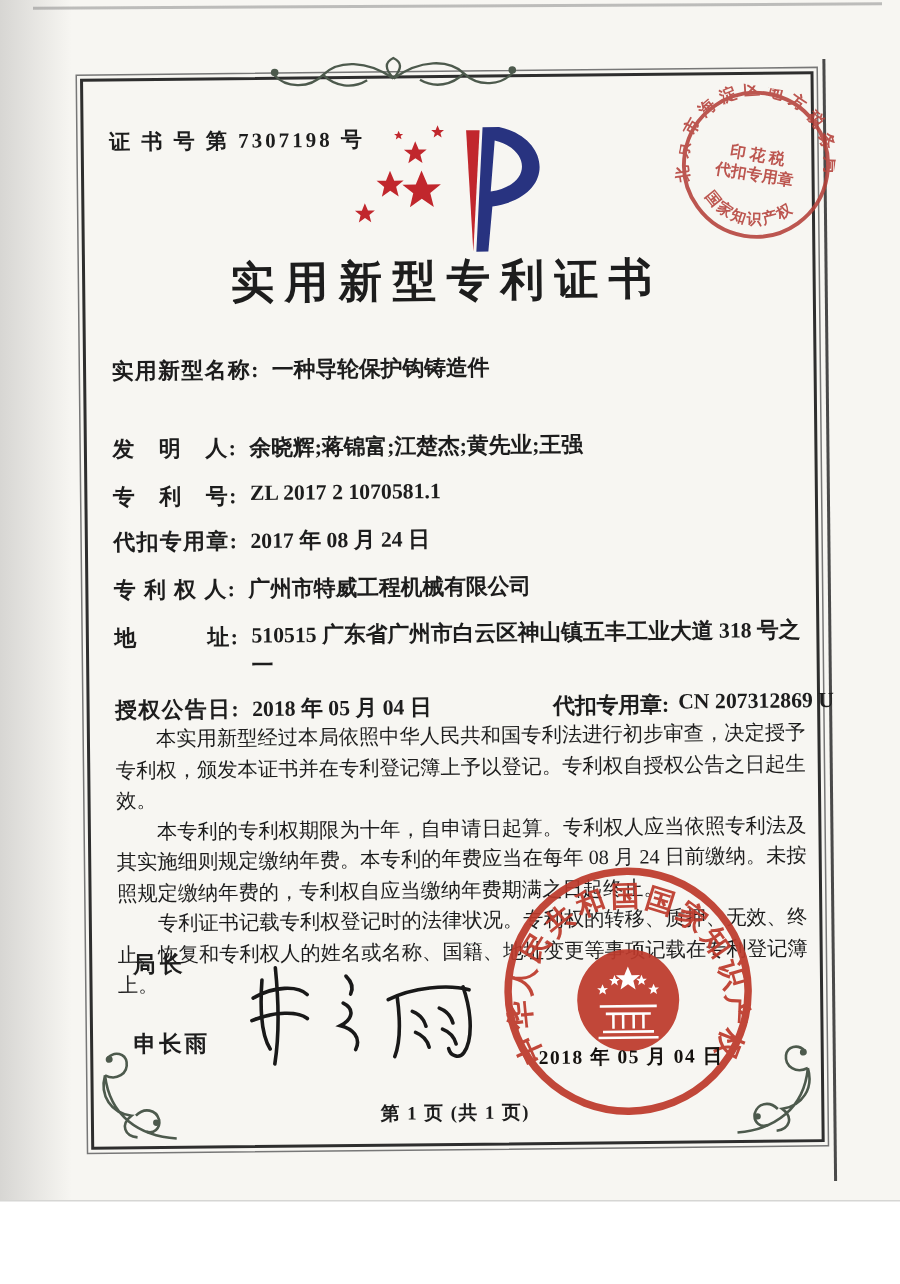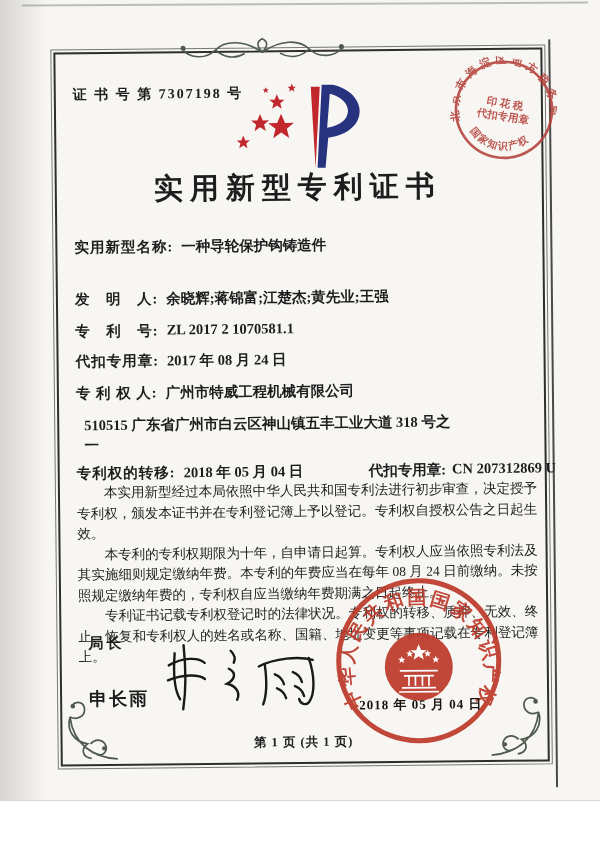--- a/index.html
+++ b/index.html
@@ -27,21 +27,21 @@
   .row .lab{white-space:pre;letter-spacing:1px;flex:none;}
   .row .val{margin-left:8px;}
   .r0{top:236px}.r1{top:288px}.r2{top:320px}.r3{top:350px}.r4{top:382px}
   .r5{top:414px}.r5 .val{width:372px;line-height:1.35;}
   .r6{top:462px}
   .gazette{position:absolute;left:368px;top:462px;font-size:14.5px;font-weight:bold;display:flex;}
   .gazette .val{margin-left:6px;}
   .paras{position:absolute;left:76px;top:481px;width:460px;font-size:13.5px;line-height:1.52;text-align:justify;}
   .paras p{margin:0;text-indent:2em;font-weight:500;}
   .signer-title{position:absolute;left:86px;top:632px;font-size:15px;font-weight:bold;letter-spacing:3px;}
-  .signer-name{position:absolute;left:86px;top:685px;font-size:18px;font-weight:bold;letter-spacing:2px;}
+  .signer-name{position:absolute;left:86px;top:685px;font-size:15px;font-weight:bold;letter-spacing:2px;}
   .signature{position:absolute;left:150px;top:636px;width:190px;height:80px;}
   .main-seal{position:absolute;left:328px;top:574px;width:176px;height:176px;opacity:.93;}
   .seal-date{position:absolute;left:356px;top:697px;width:170px;font-size:13px;font-weight:bold;letter-spacing:1px;color:#15120f;z-index:5;}
   .page-info{position:absolute;left:0;top:734px;width:600px;text-align:center;font-size:12.5px;font-weight:bold;letter-spacing:1px;}
   
   .scan-bar{position:absolute;left:0;top:800px;width:600px;height:56px;background:#fff;border-top:1px solid #d6d6d4;}
 </style>
 </head>
 <body>
 
@@ -131,24 +131,25 @@
     </div>
     <div class="row r3">
       <span class="lab">代扣专用章:</span>
       <span class="val">2017 年 08 月 24 日</span>
     </div>
     <div class="row r4">
       <span class="lab">专 利 权 人:</span>
       <span class="val">广州市特威工程机械有限公司</span>
     </div>
     <div class="row r5">
+      <span class="lab">地　　　址:</span>
       <span class="val">510515 广东省广州市白云区神山镇五丰工业大道 318 号之一</span>
     </div>
     <div class="row r6">
-      <span class="lab">专利权的转移:</span>
+      <span class="lab">授权公告日:</span>
       <span class="val">2018 年 05 月 04 日</span>
     </div>
     <div class="gazette">
       <span class="lab">代扣专用章:</span>
       <span class="val">CN 207312869 U</span>
     </div>
 
     <div class="paras">
       <p>本实用新型经过本局依照中华人民共和国专利法进行初步审查，决定授予专利权，颁发本证书并在专利登记簿上予以登记。专利权自授权公告之日起生效。</p>
       <p>本专利的专利权期限为十年，自申请日起算。专利权人应当依照专利法及其实施细则规定缴纳年费。本专利的年费应当在每年 08 月 24 日前缴纳。未按照规定缴纳年费的，专利权自应当缴纳年费期满之日起终止。</p>

